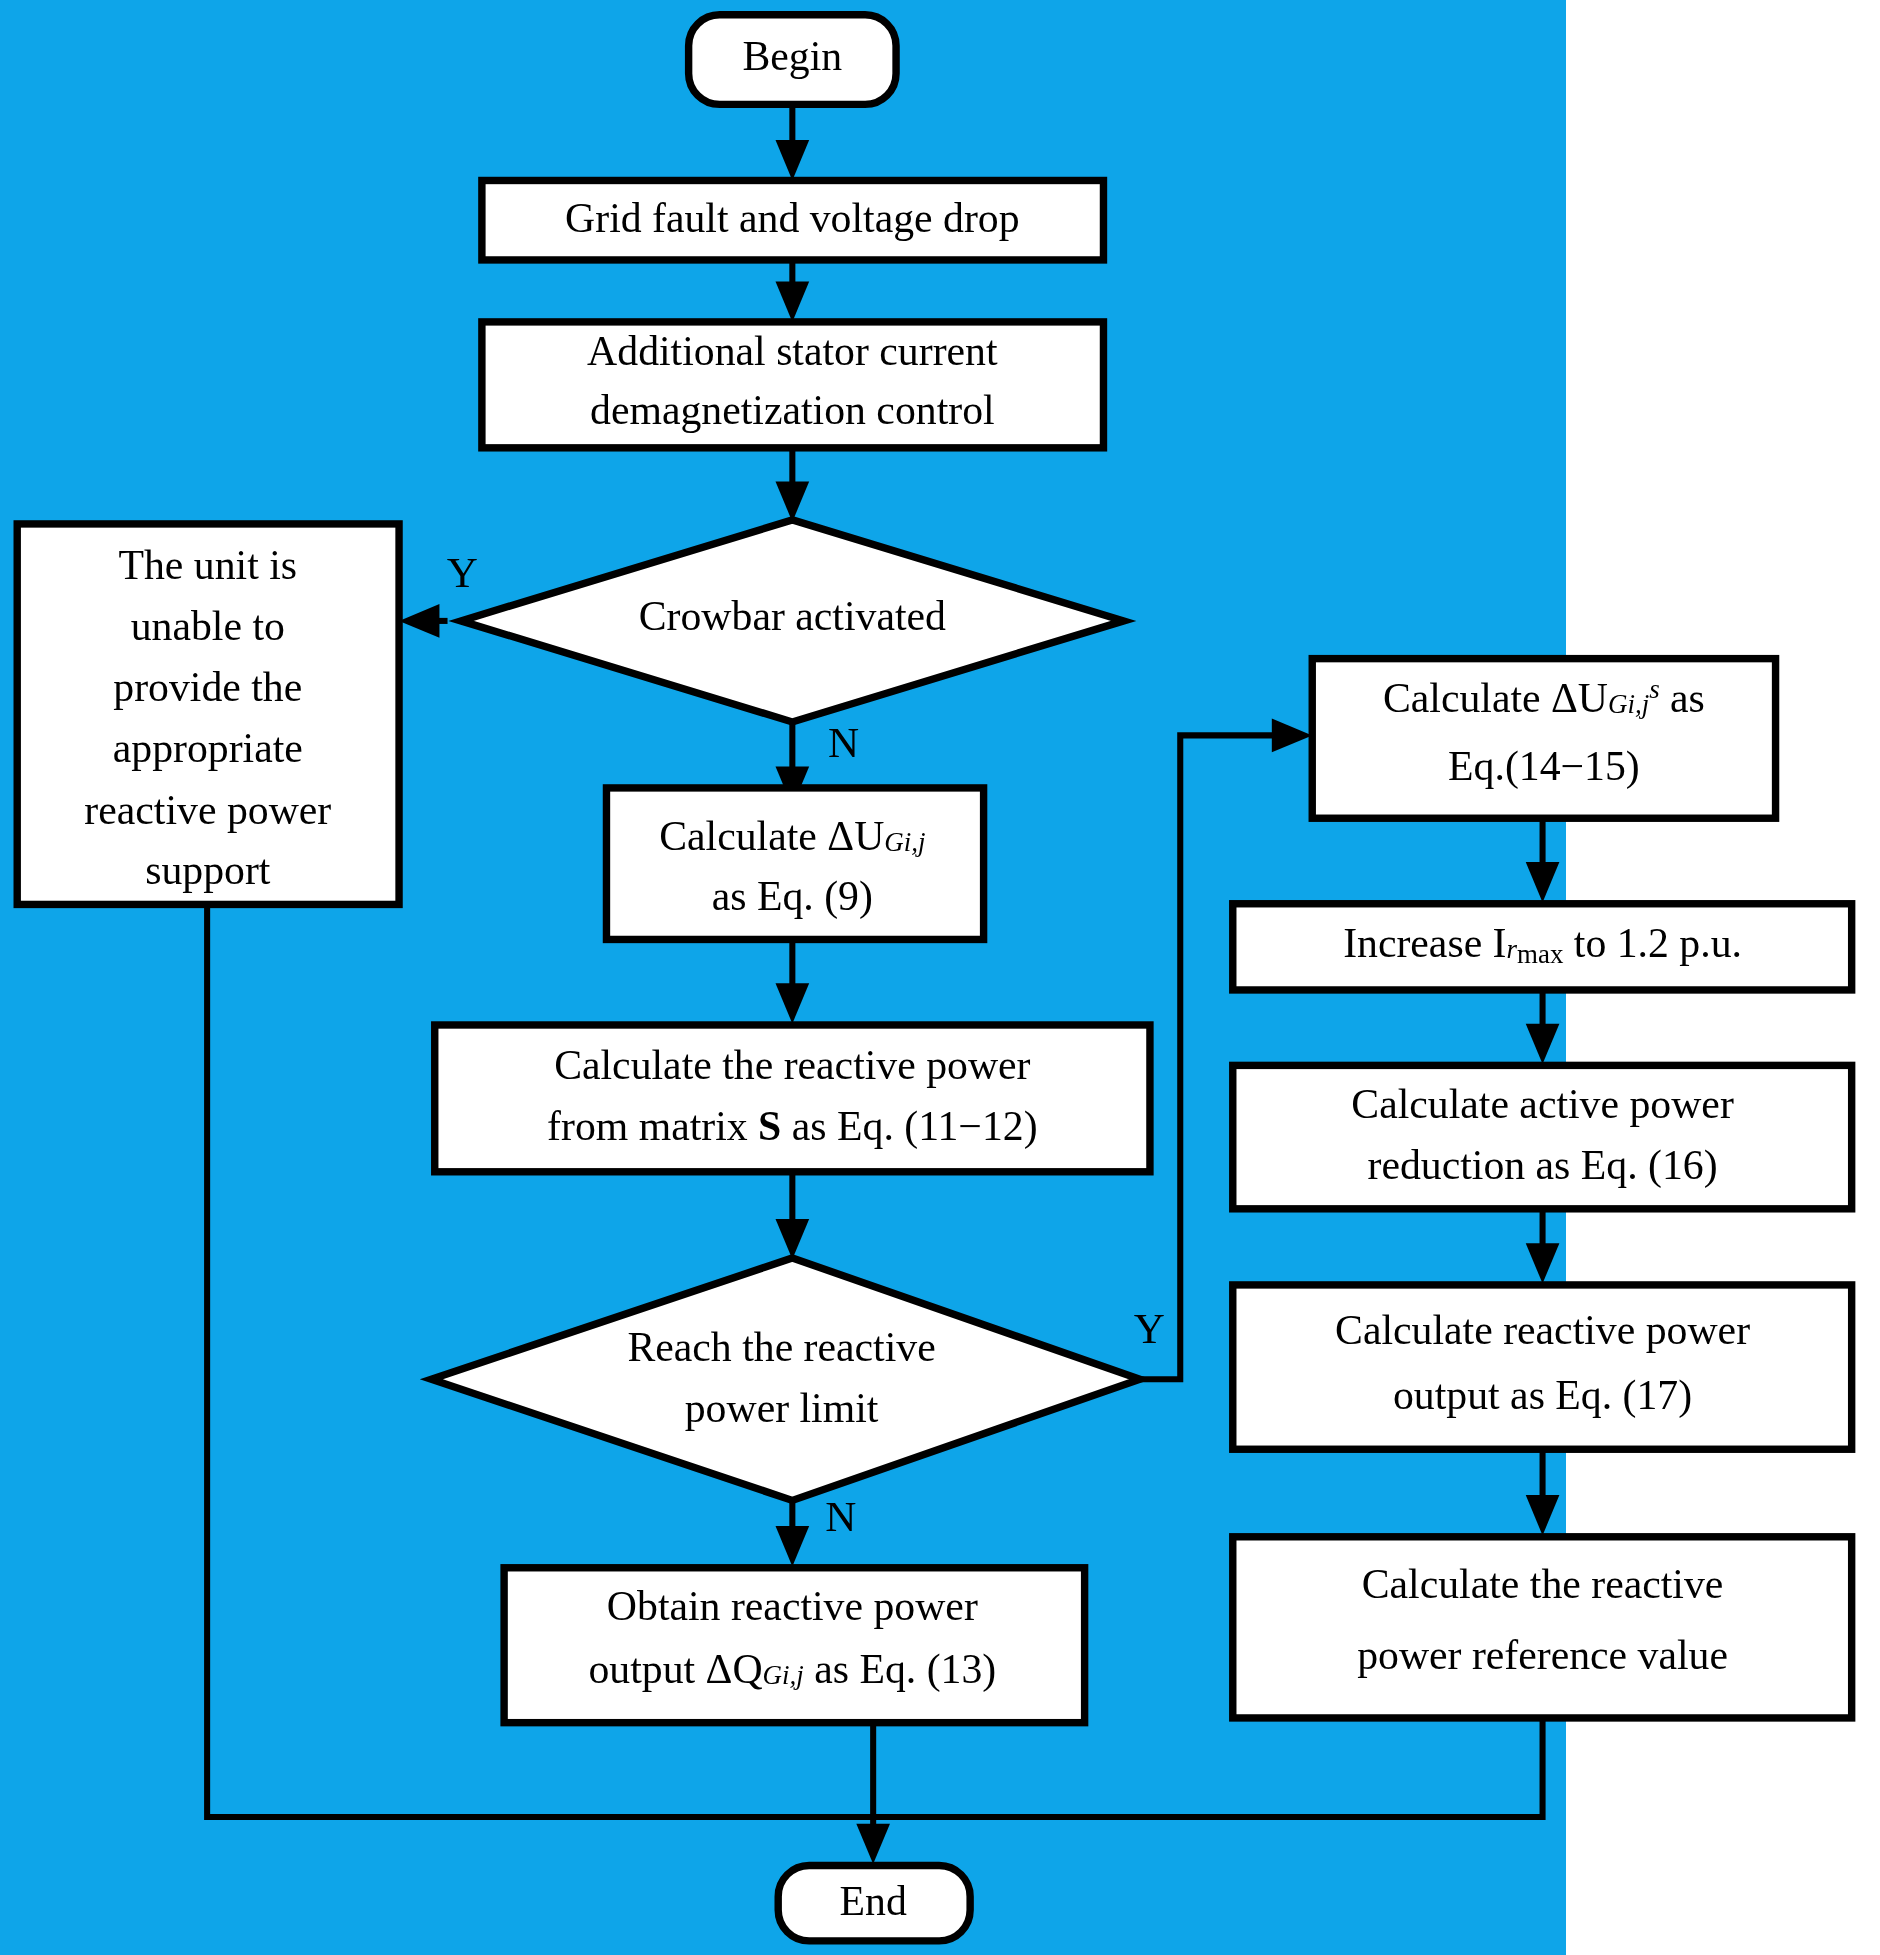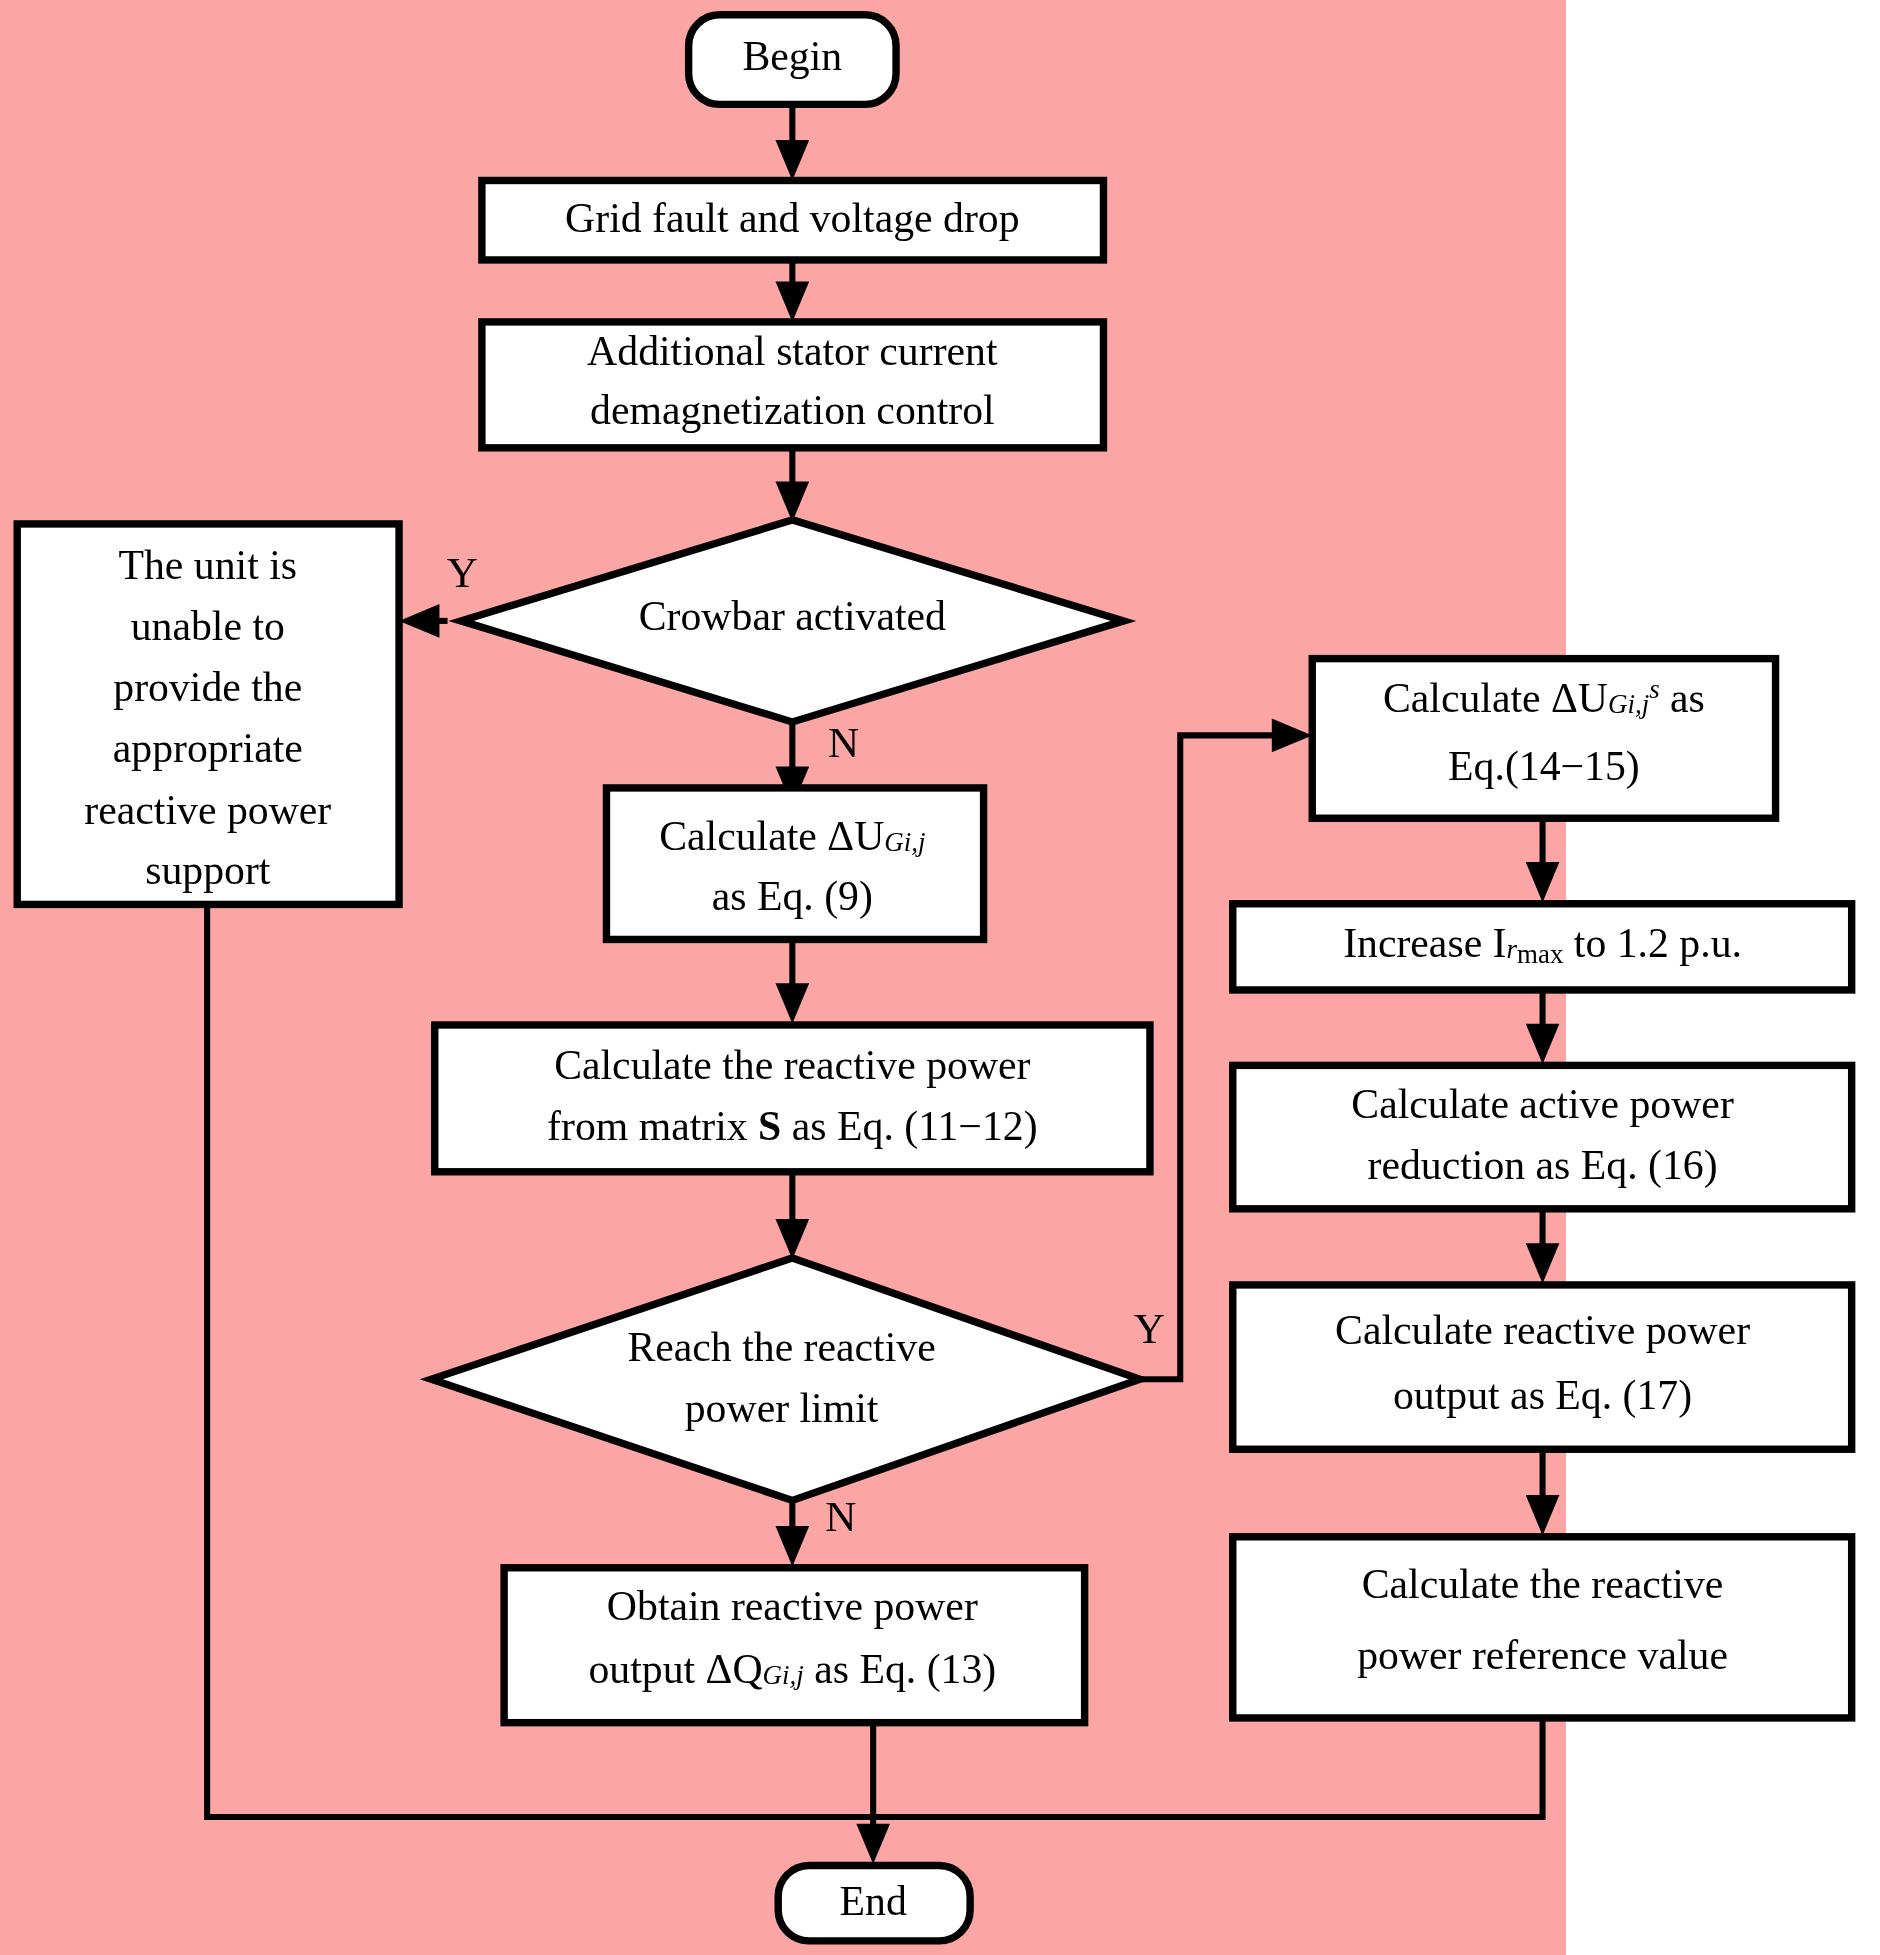--- a/index.html
+++ b/index.html
@@ -10,21 +10,21 @@
   body {
     width: 1881px;
     height: 1955px;
     overflow: hidden;
     font-family: "Liberation Serif", "DejaVu Serif", serif;
   }
   #flowchart-root {
     position: relative;
     width: 1566px;
     height: 1955px;
-    background: #fca5a5;
+    background: #0ea5e9;
   }
   svg#flow-svg {
     position: absolute;
     top: 0;
     left: 0;
     width: 1881px;
     height: 1955px;
     display: block;
   }
   .node-text {

